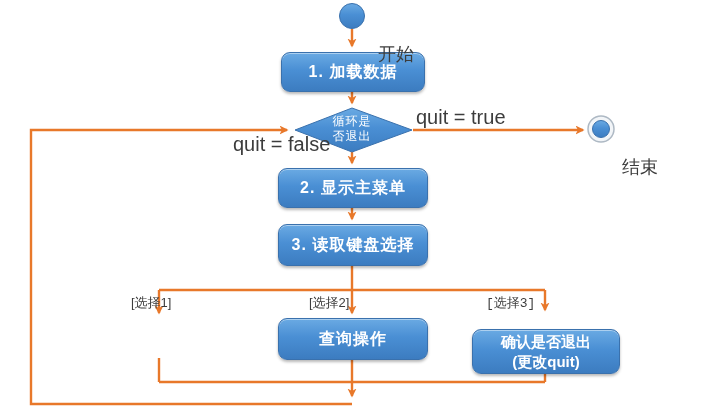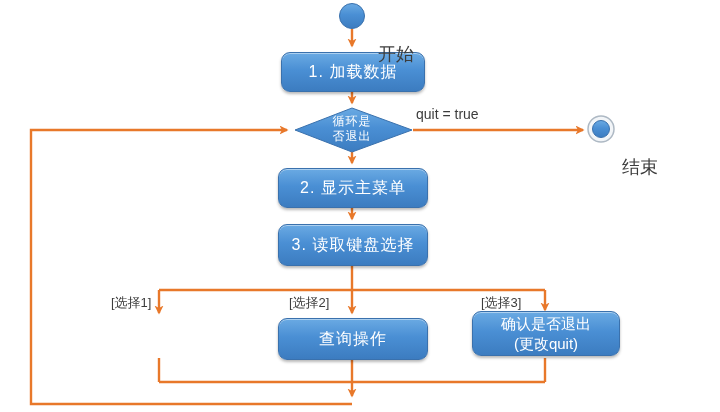--- a/index.html
+++ b/index.html
@@ -16,26 +16,27 @@
   .arrowhead{fill:var(--arrow-orange,#e8782a);}
   .endring{fill:#f2f5f8;stroke:var(--end-ring,#aeb9c4);stroke-width:1.5px;}
 
   .box{
     position:absolute;display:flex;align-items:center;justify-content:center;
     background:linear-gradient(180deg,var(--node-blue-light,#6aaae3) 0%,var(--node-blue,#4a8fd4) 45%,var(--node-blue-dark,#3c7cc0) 100%);
     border:1px solid var(--node-border,#3a71ad);border-radius:9px;
     color:var(--text-white,#fff);font-size:16px;text-align:center;
     box-shadow:0 2px 3px rgba(0,0,0,.28), inset 0 1px 0 rgba(255,255,255,.45);
     letter-spacing:1px;
+    font-weight:bold;
   }
   .box.two-line{flex-direction:column;font-size:15px;line-height:1.3;letter-spacing:0;}
   .lbl{position:absolute;color:var(--text-dark,#3c3c3c);white-space:nowrap;}
   .lbl.big{font-size:18px;margin-top:37px;}
-  .lbl.mid{font-size:14px;}
-  .lbl.small{font-size:13px;}
+  .lbl.mid{font-size:20px;}
+  .lbl.small{font-size:13px;margin-left:20px;}
   #diamond-label{
     position:absolute;left:318px;top:114px;width:68px;text-align:center;
     color:var(--text-white,#fff);font-size:12px;line-height:1.25;letter-spacing:1px;
   }
 </style>
 </head>
 <body>
 
 <div id="canvas">
 
@@ -74,30 +75,31 @@
 
   <div class="box" style="left:281px;top:52px;width:142px;height:38px;">1. 加载数据</div>
 
   <div class="box" style="left:278px;top:168px;width:148px;height:38px;">2. 显示主菜单</div>
 
   <div class="box" style="left:278px;top:224px;width:148px;height:40px;">3. 读取键盘选择</div>
 
 
   <div class="box" style="left:278px;top:318px;width:148px;height:40px;">查询操作</div>
 
-  <div class="box two-line" style="left:472px;top:311px;width:146px;height:43px;">
+  <div class="box two-line" style="left:472px;top:329px;width:146px;height:43px;">
     <span>确认是否退出</span>
     <span>(更改quit)</span>
   </div>
 
   <div id="diamond-label">
     <div>循环是</div>
     <div>否退出</div>
   </div>
 
   <div class="lbl big" style="left:378px;top:5px;">开始</div>
   <div class="lbl big" style="left:622px;top:118px;">结束</div>
 
   <div class="lbl mid" style="left:416px;top:106px;">quit = true</div>
+  <div class="lbl mid" style="left:233px;top:133px;">quit = false</div>
   <div class="lbl small" style="left:111px;top:294px;">[选择1]</div>
   <div class="lbl small" style="left:289px;top:294px;text-align:right;">[选择2]</div>
-  <div class="lbl small" style="left:481px;top:294px;">[选择3]</div>
+  <div class="lbl small" style="left:466px;top:294px;font-family:Liberation Mono, monospace;">[选择3]</div>
 </div>
 
 </body></html>

